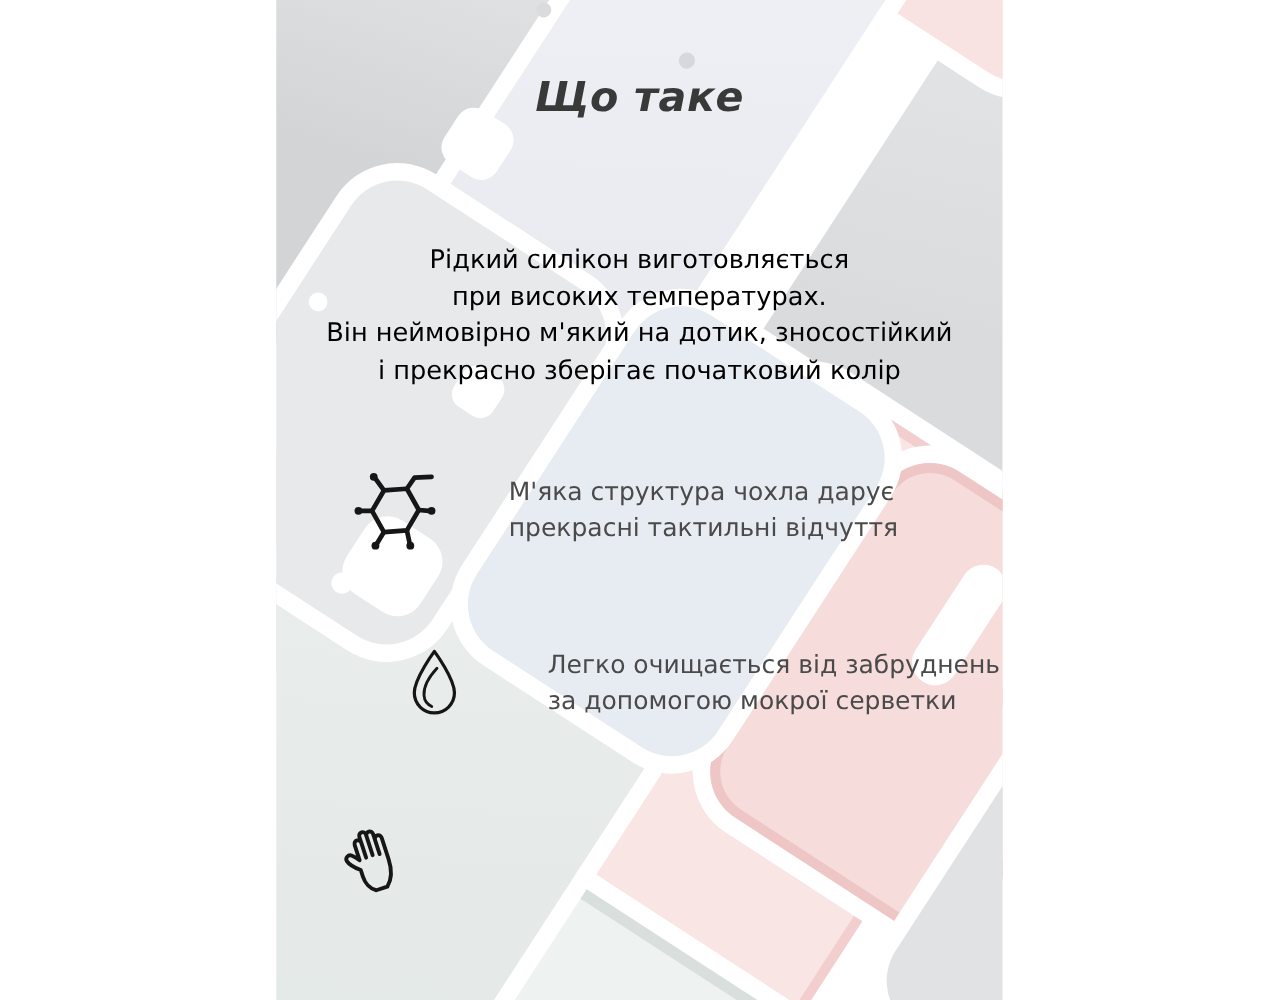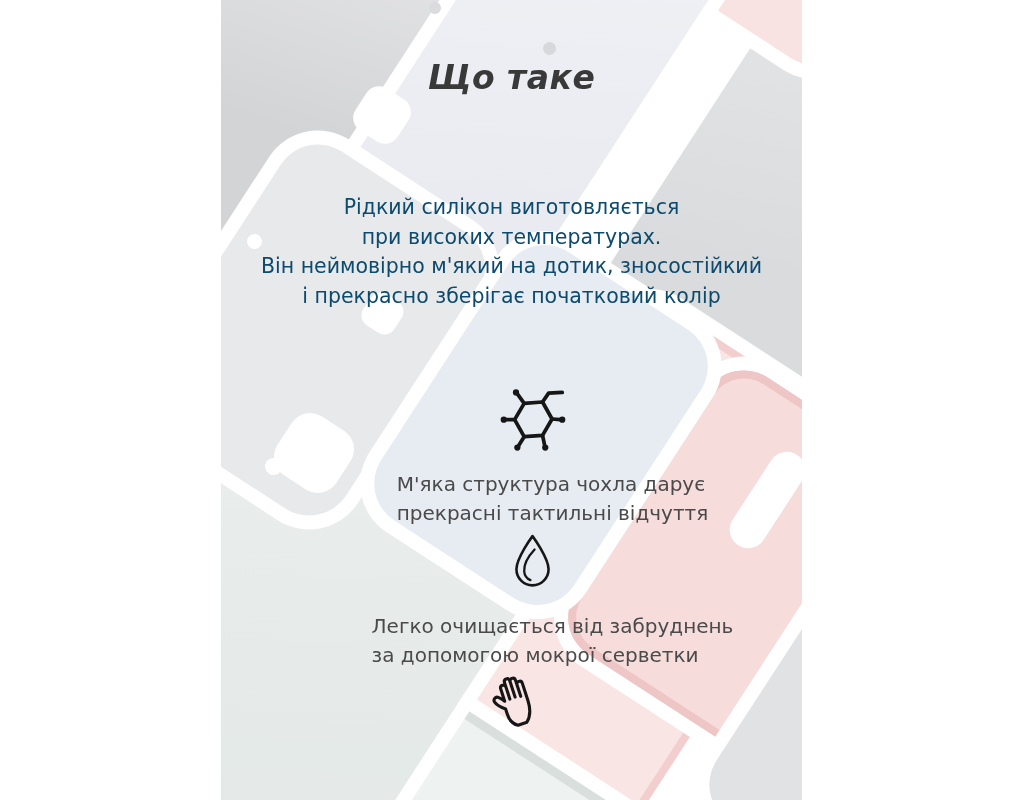--- a/index.html
+++ b/index.html
@@ -37,25 +37,25 @@
   .co-cam-mint  {left:58px;top:418px;width:70px;height:70px;border-radius:22px;}
   .co-dot-mint  {left:44px;top:458px;width:17px;height:17px;border-radius:50%;}
   .co-pill-red  {left:528px;top:446px;width:37px;height:108px;border-radius:19px;}
   .co-dot-dark  {left:322px;top:42px;width:13px;height:13px;border-radius:50%;background:#d6d8dc;}
   .co-dot-gray  {left:208px;top:2px;width:12px;height:12px;border-radius:50%;background:#dadbdd;}
 
   
   .fg{position:absolute;z-index:10;}
   .title{left:0;right:0;top:56px;text-align:center;color:#393939;
          font-weight:bold;font-style:italic;font-size:33px;line-height:1.34;letter-spacing:.5px;}
-  .intro{left:10px;right:10px;top:193px;text-align:center;color:#0c4a6e;
+  .intro{left:10px;right:10px;top:193px;text-align:center;color:#000000;
          font-size:20.5px;line-height:1.45;white-space:pre;}
-  .feature{left:44px;right:2px;display:flex;align-items:center;flex-direction:column;}
+  .feature{left:44px;right:2px;display:flex;align-items:center;}
   .feature-1{top:368px;height:80px;}
-  .feature-2{top:510px;height:72px;}
+  .feature-2{top:510px;height:72px;justify-content:flex-end;}
   .feature-3{top:646px;height:76px;}
   .icon-wrap{flex:0 0 102px;display:flex;justify-content:center;align-items:center;}
   .feature-3 .icon-wrap{margin-left:-14px;margin-right:14px;}
   .f-text{margin-left:40px;color:#4a4a4a;font-size:20px;line-height:1.45;white-space:pre;}
   svg{display:block;}
 </style>
 </head>
 <body>
 
 <div class="stage">

